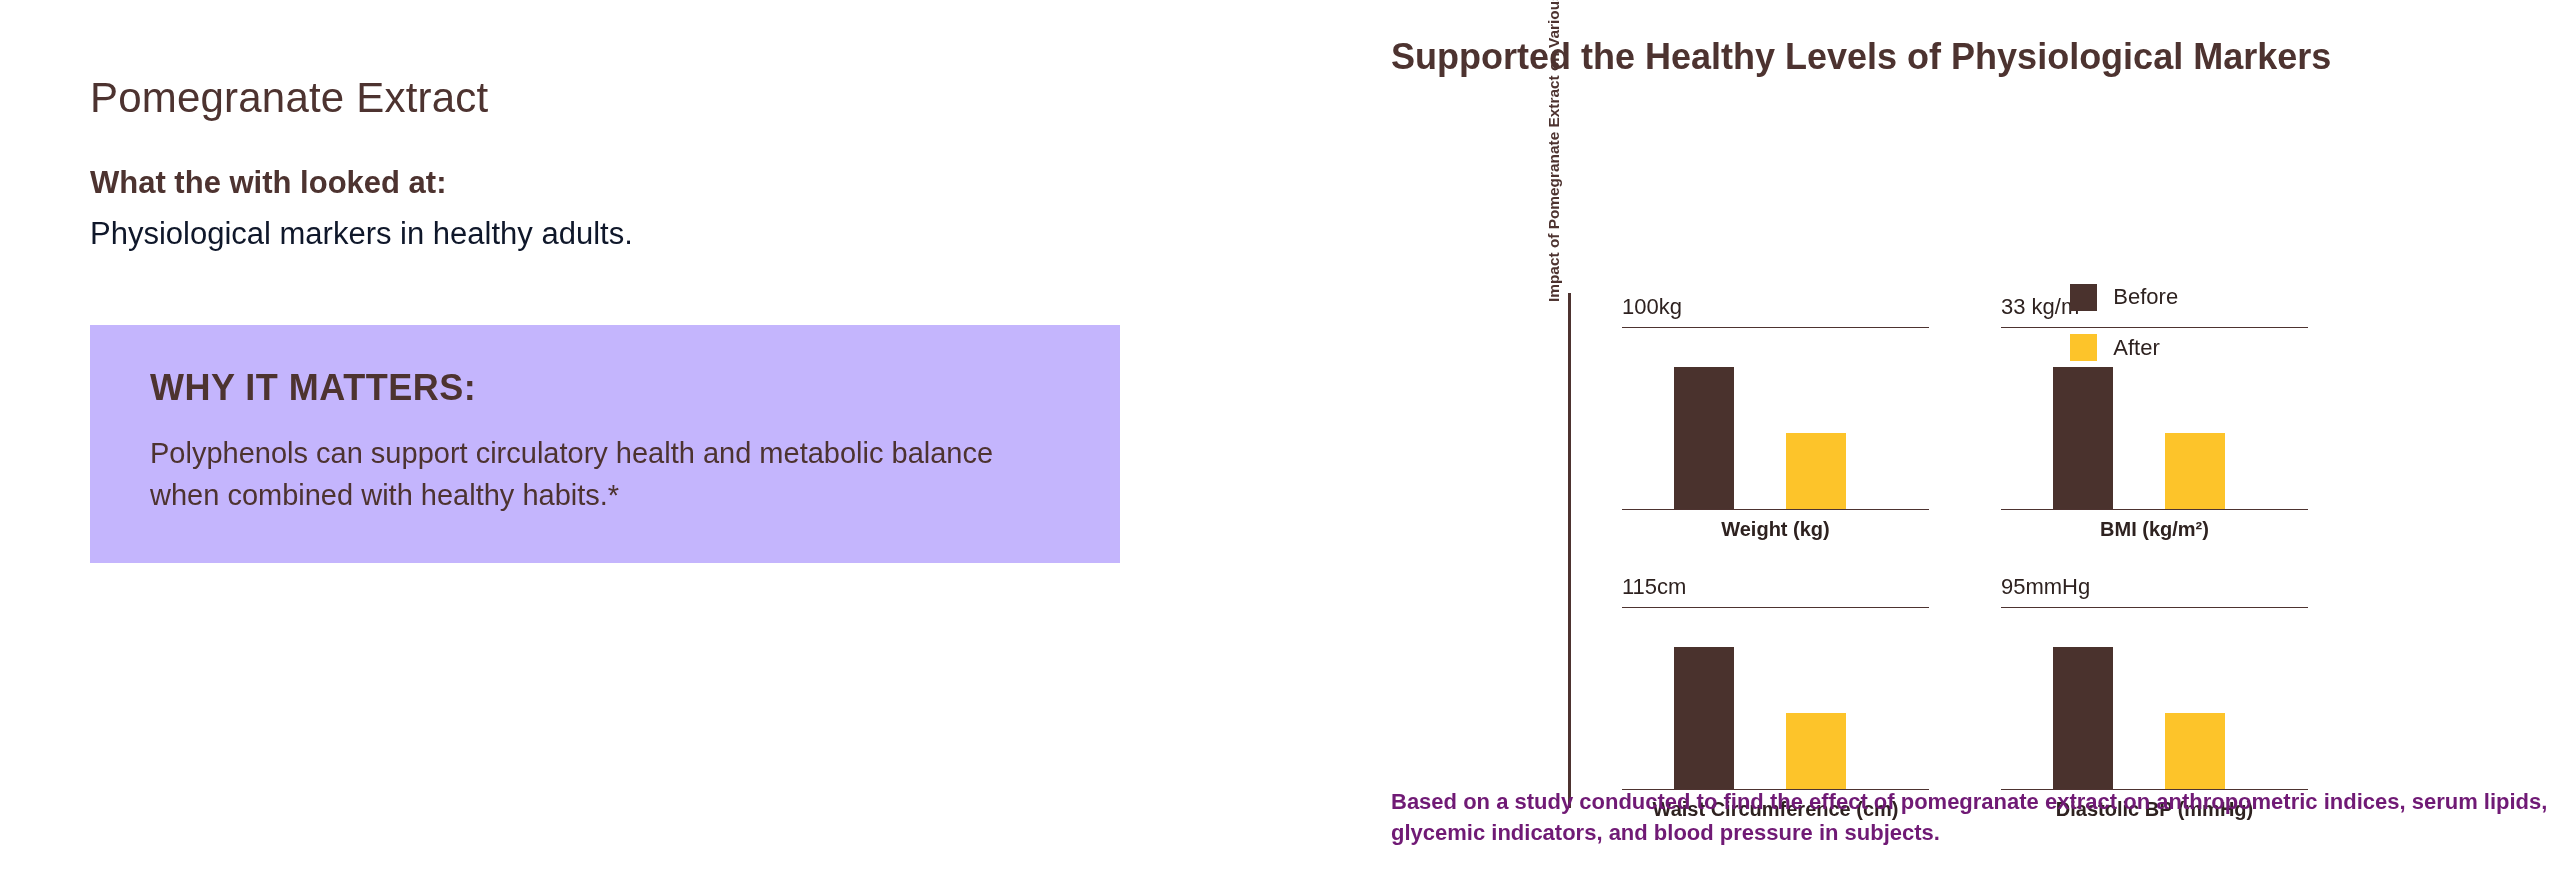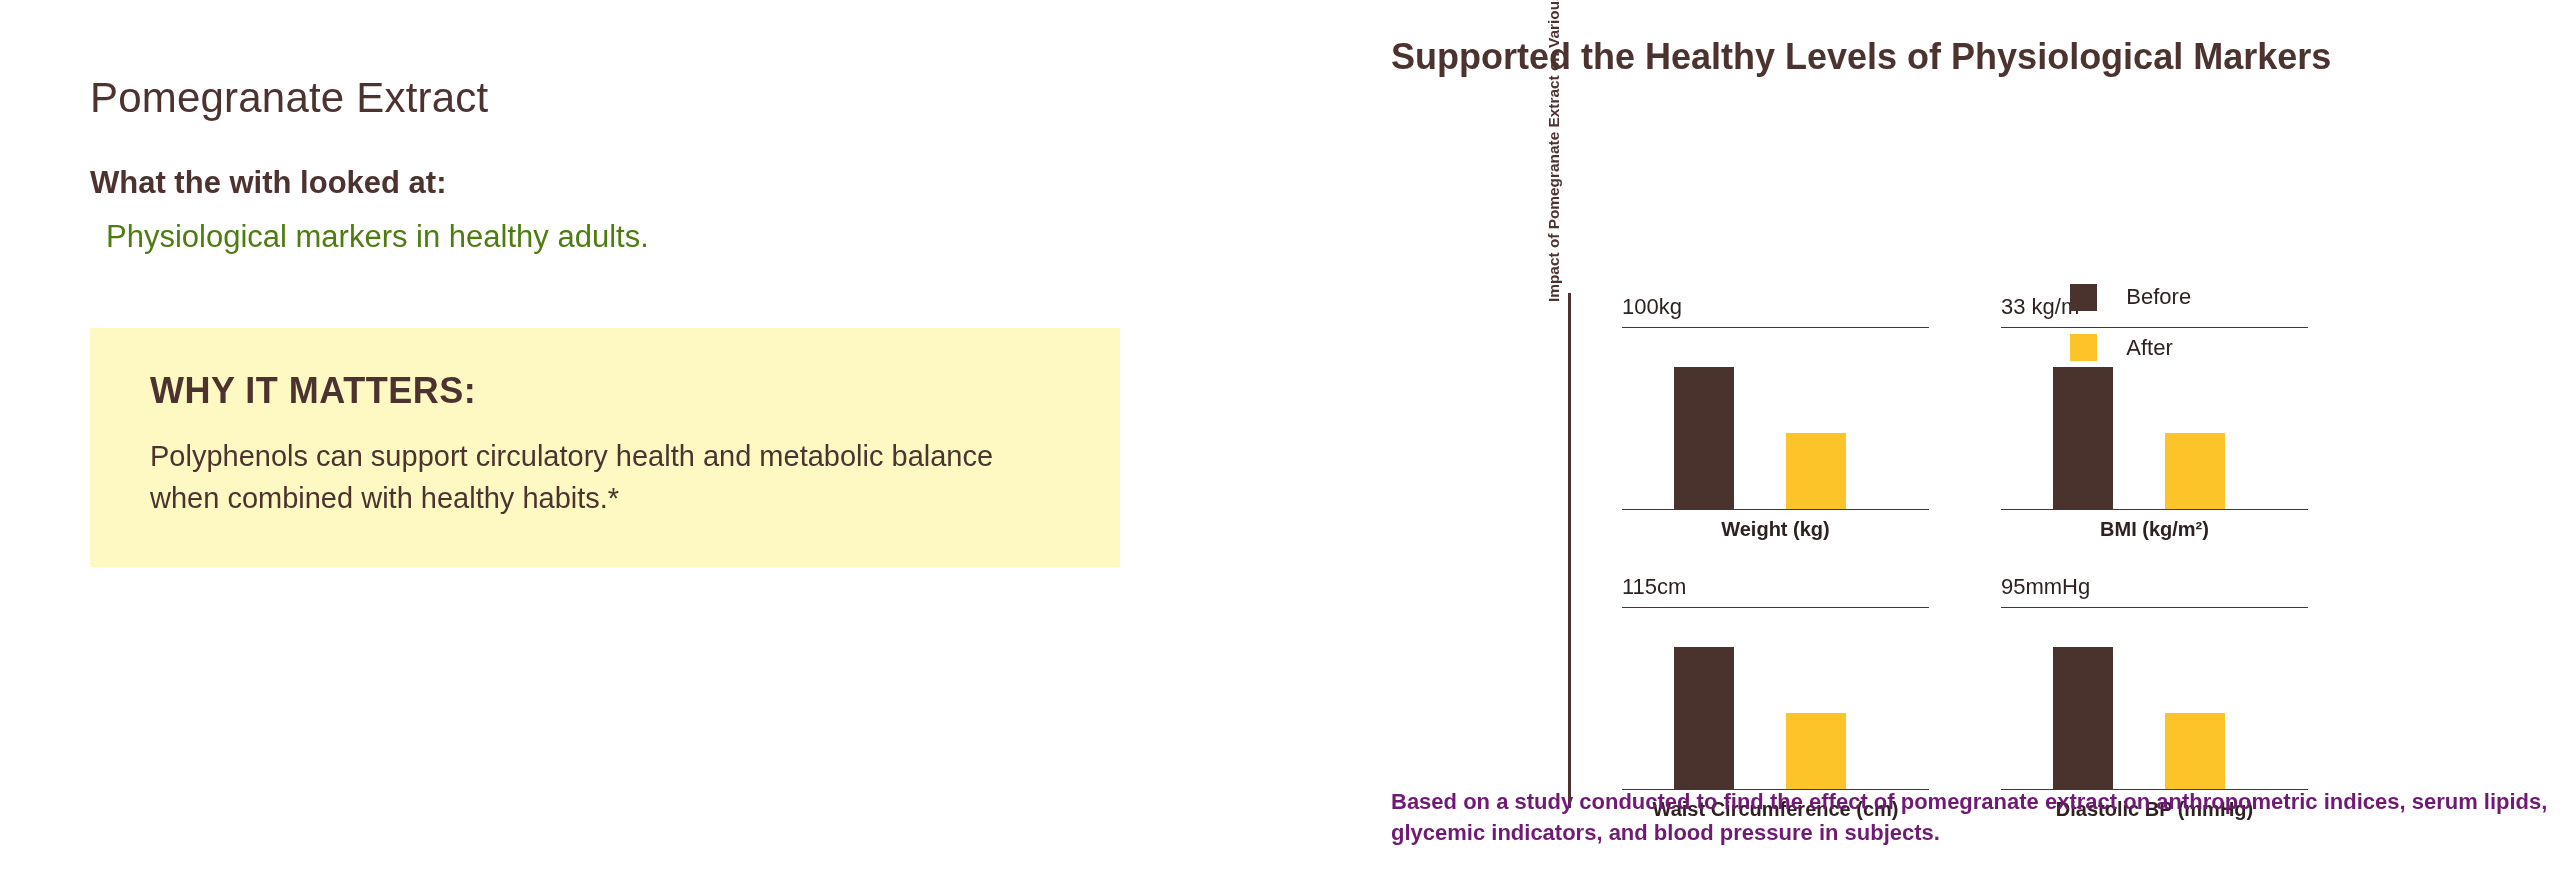--- a/index.html
+++ b/index.html
@@ -38,29 +38,29 @@
   }
   .block-label {
     font-size: 31px;
     font-weight: bold;
     color: #4d3330;
     margin: 0 0 12.6px 0;
   }
   .block-body {
     font-size: 31px;
     font-weight: normal;
-    color: #4d7c0f;
+    color: #0f172a;
     line-height: 1.32;
-    margin: 16px;
+    margin: 0;
     max-width: 1012px;
   }
   .callout {
     margin-top: 70px;
     width: 1030px;
-    background: #fef9c3;
+    background: #c4b5fd;
     padding: 42px 60px 47px 60px;
     box-sizing: border-box;
   }
   .callout-title {
     font-size: 36px;
     font-weight: bold;
     color: #4d3330;
     letter-spacing: 0.5px;
     margin: 0 0 23.5px 0;
   }
@@ -191,21 +191,20 @@
     margin-bottom: 23.5px;
   }
   .legend-swatch {
     width: 27px;
     height: 27px;
     margin-right: 16.3px;
   }
   .legend-label {
     font-size: 22px;
     color: #2e2220;
-    margin-left: 13px;
   }
   .footnote {
     position: absolute;
     left: 9px;
     bottom: 27px;
     width: 1175px;
     font-size: 22px;
     font-weight: bold;
     color: #701a75;
     line-height: 1.42;

